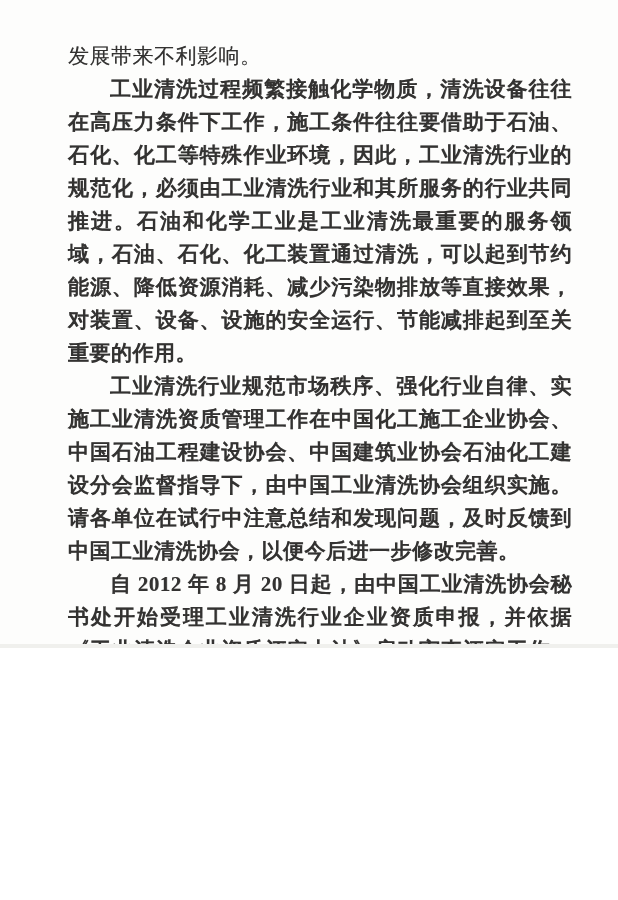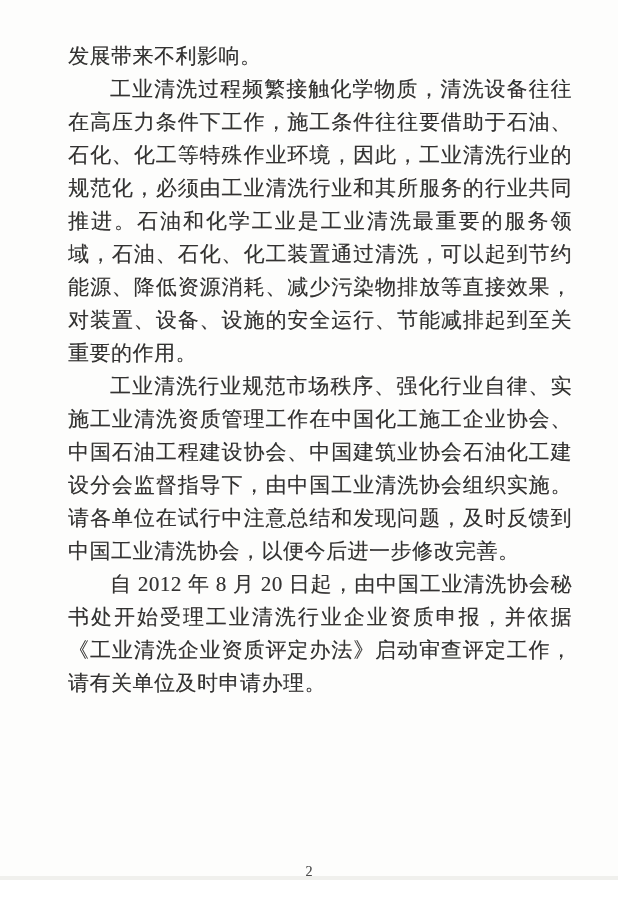--- a/index.html
+++ b/index.html
@@ -3,21 +3,21 @@
 <meta charset="utf-8">
 <style>
   html, body {
     margin: 0;
     padding: 0;
     background: #ffffff;
   }
   .page {
     position: relative;
     width: 618px;
-    height: 880px;
+    height: 648px;
     background: #fdfdfc;
     overflow: hidden;
     font-family: "Liberation Serif", "DejaVu Serif", serif;
   }
   .content {
     position: absolute;
     left: 68px;
     right: 46px;
     top: 40px;
   }
@@ -26,20 +26,21 @@
     font-size: 21px;
     line-height: 33px;
     text-align: justify;
     text-justify: inter-character;
     color: #333231;
     letter-spacing: 0.5px;
     text-shadow: 0.3px 0.3px 0.6px rgba(90,90,90,0.55);
   }
   .para.indent {
     text-indent: 2em;
+    font-weight: bold;
   }
   .footer {
     position: absolute;
     left: 0;
     right: 0;
     top: 864px;
     text-align: center;
     font-size: 14px;
     color: #4a4a4a;
     text-shadow: 0.3px 0.3px 0.6px rgba(120,120,120,0.5);

